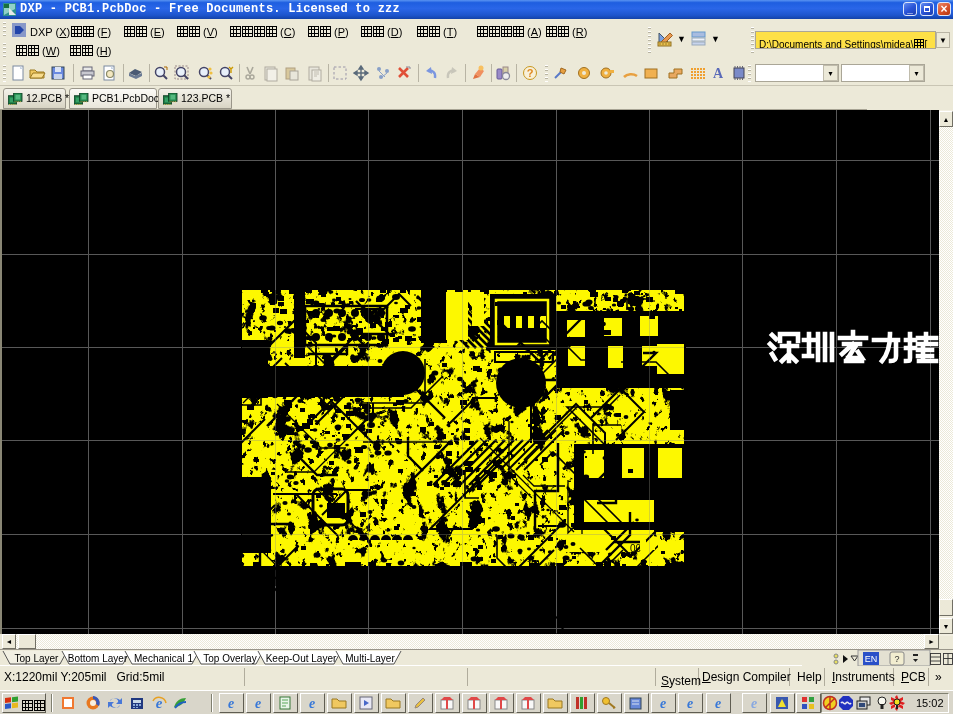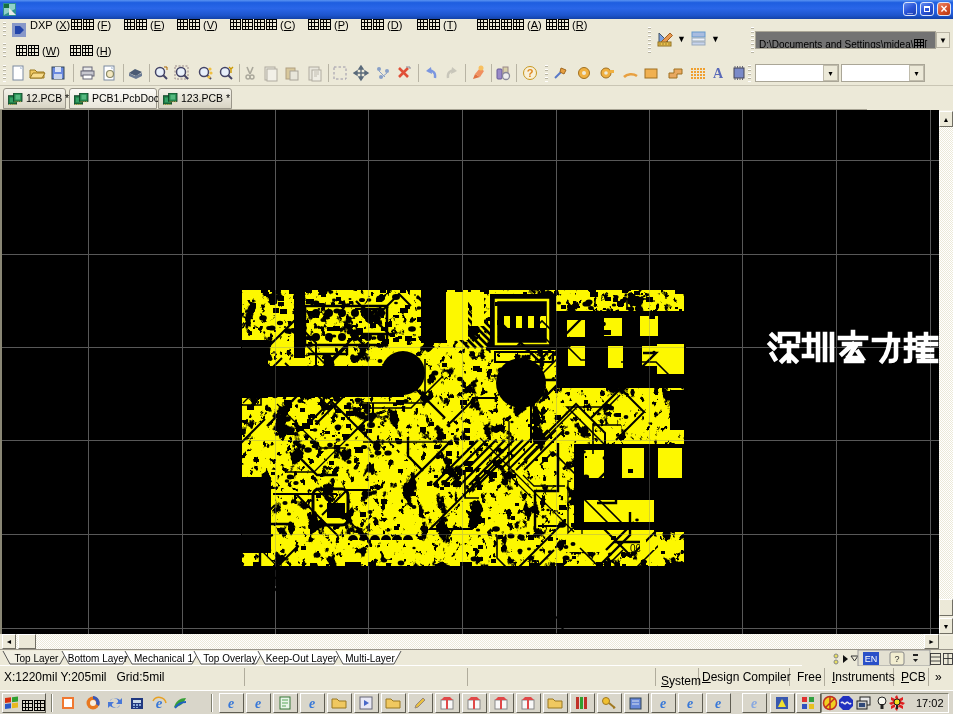--- a/index.html
+++ b/index.html
@@ -6,21 +6,21 @@
 
 .hz{display:inline-block;width:11px;height:11px;border:1px solid currentColor;vertical-align:-1px;margin:0 .5px;
  background:linear-gradient(currentColor,currentColor) 50% 30%/100% 1px no-repeat,linear-gradient(currentColor,currentColor) 50% 72%/100% 1px no-repeat,linear-gradient(currentColor,currentColor) 30% 50%/1px 100% no-repeat,linear-gradient(currentColor,currentColor) 72% 50%/1px 100% no-repeat}
 .hz.s{width:10px;height:10px}
 #titlebar{left:0;top:0;width:953px;height:19px;background:linear-gradient(180deg,#5a94f2 0%,#1e5ee0 14%,#2a66e8 45%,#1d55cd 80%,#1342a8 100%)}
 #titlebar .txt{position:absolute;left:20px;top:2px;color:#fff;font-family:"Liberation Mono",monospace;font-weight:bold;font-size:12px;letter-spacing:0.25px;white-space:pre}
 .winbtn{position:absolute;top:2px;width:14px;height:14px;border:1px solid #dce6fa;border-radius:3px;color:#fff;font-size:10px;line-height:12px;text-align:center;font-weight:bold}
 .winbtn.b{background:linear-gradient(145deg,#638cf0 0%,#2a55d8 50%,#1c3fb0 100%)}
 .winbtn.r{background:linear-gradient(145deg,#eb8968 0%,#d8512a 55%,#b43510 100%)}
 #menubar{left:0;top:19px;width:953px;height:42px;background:#ece9d8;font-size:11px;color:#000}
-.mi{position:absolute;top:0;white-space:nowrap}
+.mi{position:absolute;top:7px;white-space:nowrap}
 .mi2{position:absolute;top:26px;white-space:nowrap}
 .grip{position:absolute;width:3px;background:repeating-linear-gradient(180deg,#fff 0,#fff 1px,#b8b4a2 1px,#b8b4a2 2px,transparent 2px,transparent 4px)}
 u{text-decoration:underline}
 #toolbar{left:0;top:61px;width:953px;height:25px;background:#ece9d8;border-bottom:1px solid #c9c5b4}
 .tsep{position:absolute;top:3px;width:1px;height:18px;background:#b8b4a4}
 #tabbar{left:0;top:86px;width:867px;height:24px;background:#ece9d8;border-bottom:1px solid #a8a494}
 .dtab{position:absolute;top:2px;height:21px;border:1px solid #9a968a;border-radius:3px 3px 0 0;background:linear-gradient(180deg,#f4f2ea,#d8d4c4);font-size:10.5px;color:#000;padding:3px 2px 0 22px;white-space:nowrap}
 .dtab.on{background:linear-gradient(180deg,#fbfaf6,#e9e6da)}
 .pcbic{position:absolute;left:4px;top:4px;width:15px;height:12px}
 #canvasw{left:0;top:110px;width:939px;height:524px;background:#000;border-left:2px solid #8a8775;overflow:hidden}
@@ -34,20 +34,21 @@
 .tkbtn{position:absolute;top:2px;width:25px;height:20px;background:#d9d6ca;border:1px solid;border-color:#fff #5f5d52 #5f5d52 #fff}
 .sep2{position:absolute;top:3px;width:2px;height:18px;border-left:1px solid #808070;border-right:1px solid #fff}
 </style></head><body>
 <div class="abs" id="titlebar">
  <svg class="abs" style="left:3px;top:2px" width="15" height="15" viewBox="0 0 15 15">
       <rect x="0" y="1" width="13" height="13" fill="#2e8f8f"></rect>
       <path d="M1 2l11 0 0 5-11 6z" fill="#8fd0c8"></path>
       <path d="M6 6l7 7-7 0z" fill="#e8e8e8"></path>
       <rect x="1" y="2" width="5" height="4" fill="#1a6f3f"></rect>
     </svg>
+ <div class="txt">DXP - PCB1.PcbDoc - Free Documents. Licensed to zzz</div>
  <div class="winbtn b" style="left:903px">_</div>
  <div class="winbtn b" style="left:920px"><span style="display:inline-block;width:6px;height:6px;border:1px solid #fff;border-top-width:2px;margin-top:3px"></span></div>
  <div class="winbtn r" style="left:937px;font-size:12px;line-height:13px">×</div>
 </div>
 <div class="abs" id="menubar">
  <div class="grip" style="left:3px;top:3px;height:16px"></div>
  <div class="grip" style="left:3px;top:24px;height:16px"></div>
  <svg class="abs" style="left:12px;top:4px" width="14" height="14">
       <rect width="14" height="14" fill="#8898c8"></rect>
       <path d="M3 3h5l4 4-4 4H3z" fill="#2244aa"></path>
@@ -72,21 +73,21 @@
       <path d="M3 13v2M6 13v2M9 13v2M12 13v2" stroke="#907020" stroke-width="0.8"></path>
     </svg>
  <div class="abs" style="left:677px;top:15px;font-size:9px">▼</div>
  <svg class="abs" style="left:690px;top:11px" width="17" height="17" viewBox="0 0 17 17">
       <rect x="2" y="2" width="13" height="5" fill="#a8bce0" stroke="#69c"></rect>
       <rect x="2" y="8" width="13" height="3" fill="#eef2fa" stroke="#9ab"></rect>
       <rect x="2" y="12" width="13" height="3" fill="#c8d4ec" stroke="#9ab"></rect>
     </svg>
  <div class="abs" style="left:711px;top:15px;font-size:9px">▼</div>
  <div class="grip" style="left:751px;top:8px;height:26px"></div>
- <div class="abs" style="left:755px;top:12px;width:181px;height:18px;background:#737373;border:1px solid #aaa697;font-size:10px;padding:7px 0 0 3px;white-space:nowrap;overflow:hidden">D:\Documents and Settings\midea\<span class="hz s"></span>[</div>
+ <div class="abs" style="left:755px;top:12px;width:181px;height:18px;background:#fde047;border:1px solid #aaa697;font-size:10px;padding:7px 0 0 3px;white-space:nowrap;overflow:hidden">D:\Documents and Settings\midea\<span class="hz s"></span>[</div>
  <div class="abs" style="left:936px;top:13px;width:14px;height:16px;background:#ece9d8;border:1px solid #b8b4a4;font-size:8px;text-align:center;line-height:15px">▼</div>
 </div>
 <div class="abs" id="toolbar">
     <div class="grip" style="left:3px;top:4px;height:17px"></div>
     <svg class="abs" style="left:9.5px;top:4px" width="17" height="17" viewBox="0 0 17 17">
       <rect x="3" y="1" width="10" height="14" fill="#fff" stroke="#7a8aa0"></rect>
       <path d="M10 1l3 3h-3z" fill="#c8d4e4"></path>
     </svg>
 <svg class="abs" style="left:29px;top:4px" width="17" height="17" viewBox="0 0 17 17">
       <path d="M1 13V5h5l2 2h7v6z" fill="#f0c860" stroke="#9a7820"></path>
@@ -1085,21 +1086,21 @@
  <div class="abs" style="left:244px;top:2px;width:1px;height:18px;background:#b0ac9c"></div>
  <div class="abs" style="left:467px;top:2px;width:1px;height:18px;background:#b0ac9c"></div>
  <div class="abs" style="left:655px;top:2px;width:1px;height:18px;background:#b0ac9c"></div>
     <div class="abs" style="left:698px;top:2px;width:1px;height:18px;background:#b0ac9c"></div>
     <div class="abs" style="left:789px;top:2px;width:1px;height:18px;background:#b0ac9c"></div>
     <div class="abs" style="left:824px;top:2px;width:1px;height:18px;background:#b0ac9c"></div>
     <div class="abs" style="left:893px;top:2px;width:1px;height:18px;background:#b0ac9c"></div>
     <div class="abs" style="left:928px;top:2px;width:1px;height:18px;background:#b0ac9c"></div>
     <div class="abs" style="left:661px;top:8px"><u>S</u>ystem</div>
  <div class="abs" style="left:702px;top:4px"><u>D</u>esign Compiler</div>
- <div class="abs" style="left:797px;top:4px">Free</div>
+ <div class="abs" style="left:797px;top:4px">Help</div>
  <div class="abs" style="left:832px;top:4px"><u>I</u>nstruments</div>
  <div class="abs" style="left:901px;top:4px"><u>P</u>CB</div>
  <div class="abs" style="left:935px;top:4px">»</div>
 </div>
 <div class="abs" id="taskbar">
     <div class="abs" style="left:2px;top:2px;width:44px;height:20px;background:#d9d6ca;border:1px solid;border-color:#fff #5f5d52 #5f5d52 #fff"></div>
 <svg class="abs" style="left:4px;top:4px" width="16" height="16" viewBox="0 0 16 16">
       <g transform="skewY(-6)">
         <rect x="1" y="3" width="6" height="5" fill="#d83010"></rect>
         <rect x="8" y="3" width="6" height="5" fill="#30a030"></rect>
@@ -1266,14 +1267,14 @@
       <circle cx="8" cy="6" r="4" fill="#f8f8f0" stroke="#222"></circle>
       <rect x="6.5" y="9" width="3" height="5" fill="#222"></rect>
     </svg>
 <svg class="abs" style="left:889px;top:4px" width="16" height="16" viewBox="0 0 16 16">
       <g fill="#e02020">
         <path d="M8 0l2 5-2 2-2-5zM8 16l2-5-2-2-2 5zM0 8l5-2 2 2-5 2zM16 8l-5-2-2 2 5 2zM2 2l4 2 0 3-4-2zM14 2l-4 2 0 3 4-2zM2 14l4-2 0-3-4 2zM14 14l-4-2 0-3 4 2z"></path>
       </g>
       <circle cx="8" cy="7" r="3" fill="#f0e020" stroke="#222"></circle>
       <rect x="7" y="10" width="2" height="4" fill="#222"></rect>
     </svg>
-<div class="abs" style="left:916px;top:6px;font-size:11px;color:#000">17:02</div>
+<div class="abs" style="left:916px;top:6px;font-size:11px;color:#000">15:02</div>
   </div>
 
 </body></html>

